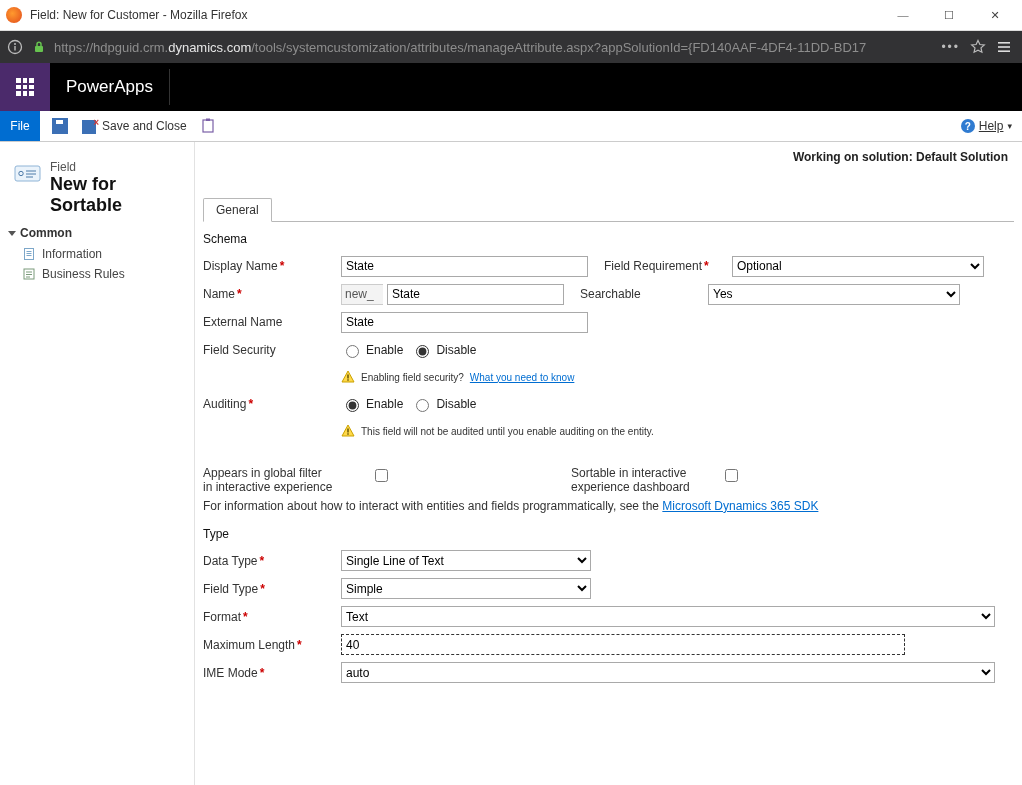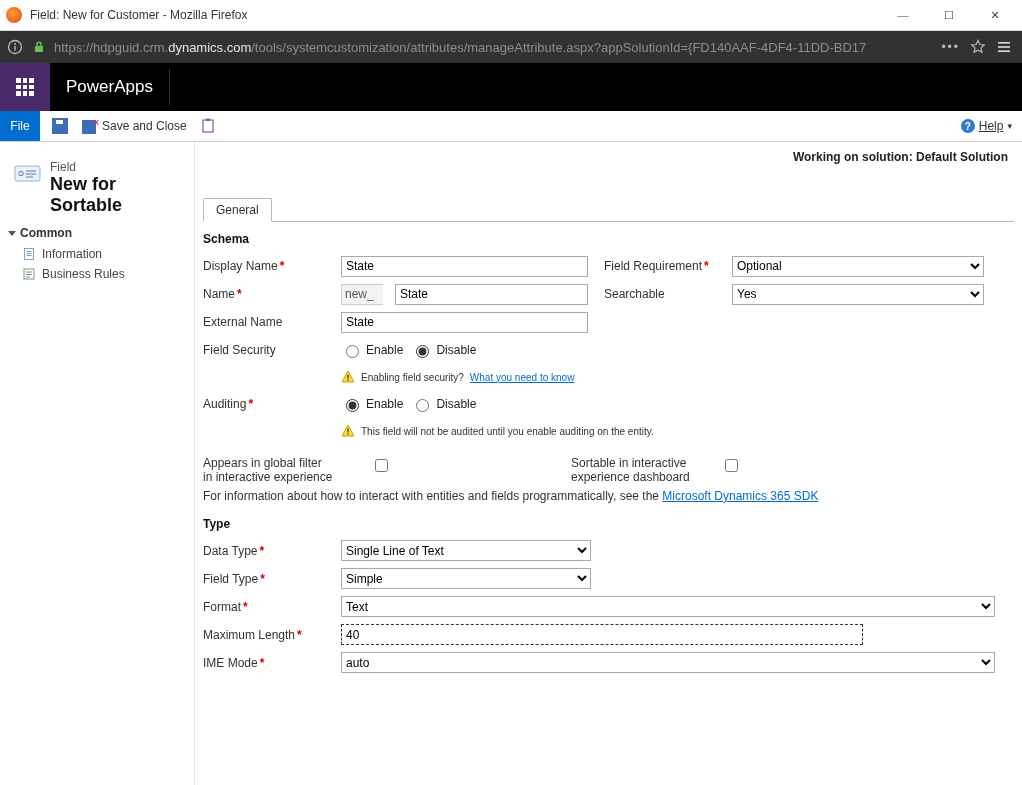--- a/index.html
+++ b/index.html
@@ -122,45 +122,45 @@
   .nav-header::before { content:""; border-left:4px solid transparent; border-right:4px solid transparent; border-top:5px solid #555; display:inline-block; transform: rotate(0deg);}
   .nav-item { display:flex; align-items:center; gap:6px; padding:3px 0 3px 14px; color:#444; font-size:12px;}
   .nav-item .doc-ico { width:14px; height:14px; }
 
   
   .content { flex:1; padding: 2px 8px 8px 8px; box-sizing:border-box; overflow:auto; }
   .content-inner-top { height:52px; }
   
   .tabstrip { border-bottom:1px solid #b8b8b8; display:flex; margin-top:2px;}
   .tab { border:1px solid #b8b8b8; border-bottom:1px solid #fff; margin-bottom:-1px; background:#fff; padding:4px 12px; font-size:12px; color:#333; border-radius:2px 2px 0 0;}
-  .section-h { font-weight:700; font-size:12px; margin:10px 0 6px 0; color:#111;}
+  .section-h { font-weight:400; font-size:12px; margin:10px 0 6px 0; color:#111;}
   .form-row { display:flex; align-items:center; min-height:28px; gap:8px; }
   .lbl { width:130px; font-size:12px; color:#333; display:flex; align-items:center; gap:2px;}
   .req { color:#c00; font-weight:700; }
   .txt {
     border:1px solid #a9a9a9; height:21px; box-sizing:border-box; padding:1px 4px; font-size:12px; font-family:inherit; background:#fff;
   }
   .txt.w-input { width:247px; }
   .sel { border:1px solid #a9a9a9; height:21px; font-size:12px; background:#fff; }
   .sel.w-req { width:252px; }
   .col2-label { width:120px; font-size:12px; color:#333; display:flex; align-items:center; gap:2px; margin-left:8px;}
-  .name-split { display:flex; gap:12px; width:247px;}
+  .name-split { display:flex; gap:4px; width:223px;}
   .name-split .prefix { width:42px; border:1px solid #ccc; border-right:none; height:21px; box-sizing:border-box; padding:1px 3px; font-size:12px; background:#f3f3f3; color:#555;}
   .name-split .rest { width:205px; border:1px solid #a9a9a9; height:21px; box-sizing:border-box; padding:1px 4px; font-size:12px;}
   .radio { width:13px; height:13px; accent-color:#333; }
   .radio-group { display:flex; align-items:center; gap:4px; }
   .warn-ico { width:14px; height:14px; display:inline-block; }
   .warn-row { display:flex; align-items:center; gap:6px; padding:6px 0 6px 138px; font-size:10px; color:#333;text-align:center;}
   .warn-row a { color:#006dd1; text-decoration:underline;}
   .textarea { width:655px; height:80px; border:1px solid #a9a9a9; font:inherit; resize:none; }
   .chk { width:13px; height:13px; }
   .info-row { font-size:12px; color:#333; padding:4px 0;}
   .info-row a { color:#006dd1; text-decoration:underline;}
   .dotted-input {
-    width:522px; height:21px; border:1px dashed #333; box-sizing:border-box; padding:1px 4px; font-size:12px;
+    width:564px; height:21px; border:1px dashed #333; box-sizing:border-box; padding:1px 4px; font-size:12px;
   }
   .type-select-wide { width:250px; }
   .type-select-full { width:654px; }
 
   
   svg { display:block; }
 </style>
 </head>
 <body>
 
@@ -385,21 +385,21 @@
         <svg width="14" height="14" viewBox="0 0 14 14">
             <path d="M7 1 L13 12 H1 Z" fill="#ffd94a" stroke="#caa100"></path>
             <rect x="6.3" y="4.5" width="1.4" height="4" fill="#5a4a00"></rect>
             <rect x="6.3" y="9.3" width="1.4" height="1.4" fill="#5a4a00"></rect>
           </svg>
       </span>
       <span>This field will not be audited until you enable auditing on the entity.</span>
     </div>
 
 
-    <div class="form-row" style="margin-top:12px; gap:0; align-items:flex-start;">
+    <div class="form-row" style="margin-top:22px; gap:0; align-items:flex-start;">
       <div class="lbl" style="width:168px;line-height:1.2;">
         <span><span>Appears in global filter</span><br><span>in interactive experience</span></span>
       </div>
       <input type="checkbox" class="chk" style="">
       <div style="width:180px"></div>
       <div style="width:150px;line-height:1.2;font-size:12px;color:#333;">
         <span>Sortable in interactive</span><br><span>experience dashboard</span>
       </div>
       <input type="checkbox" class="chk" style="">
     </div>

